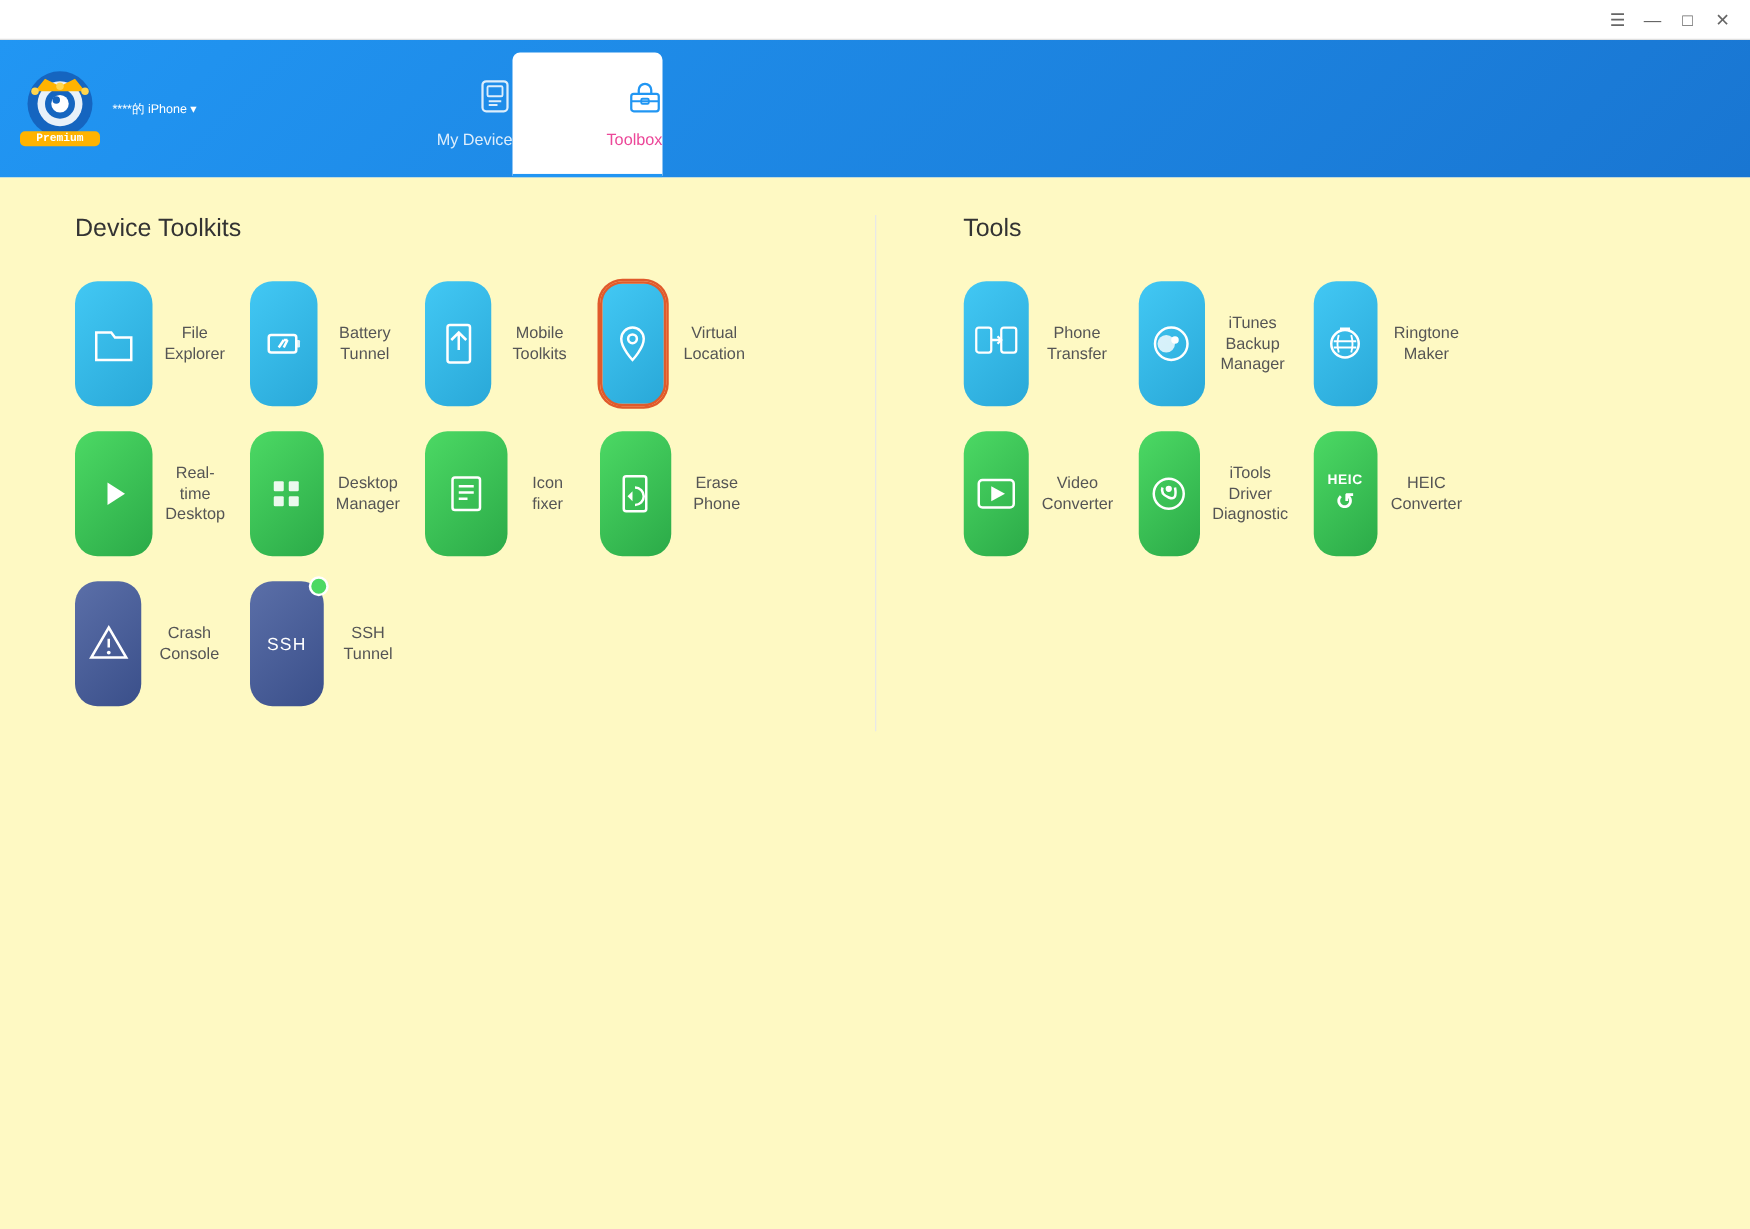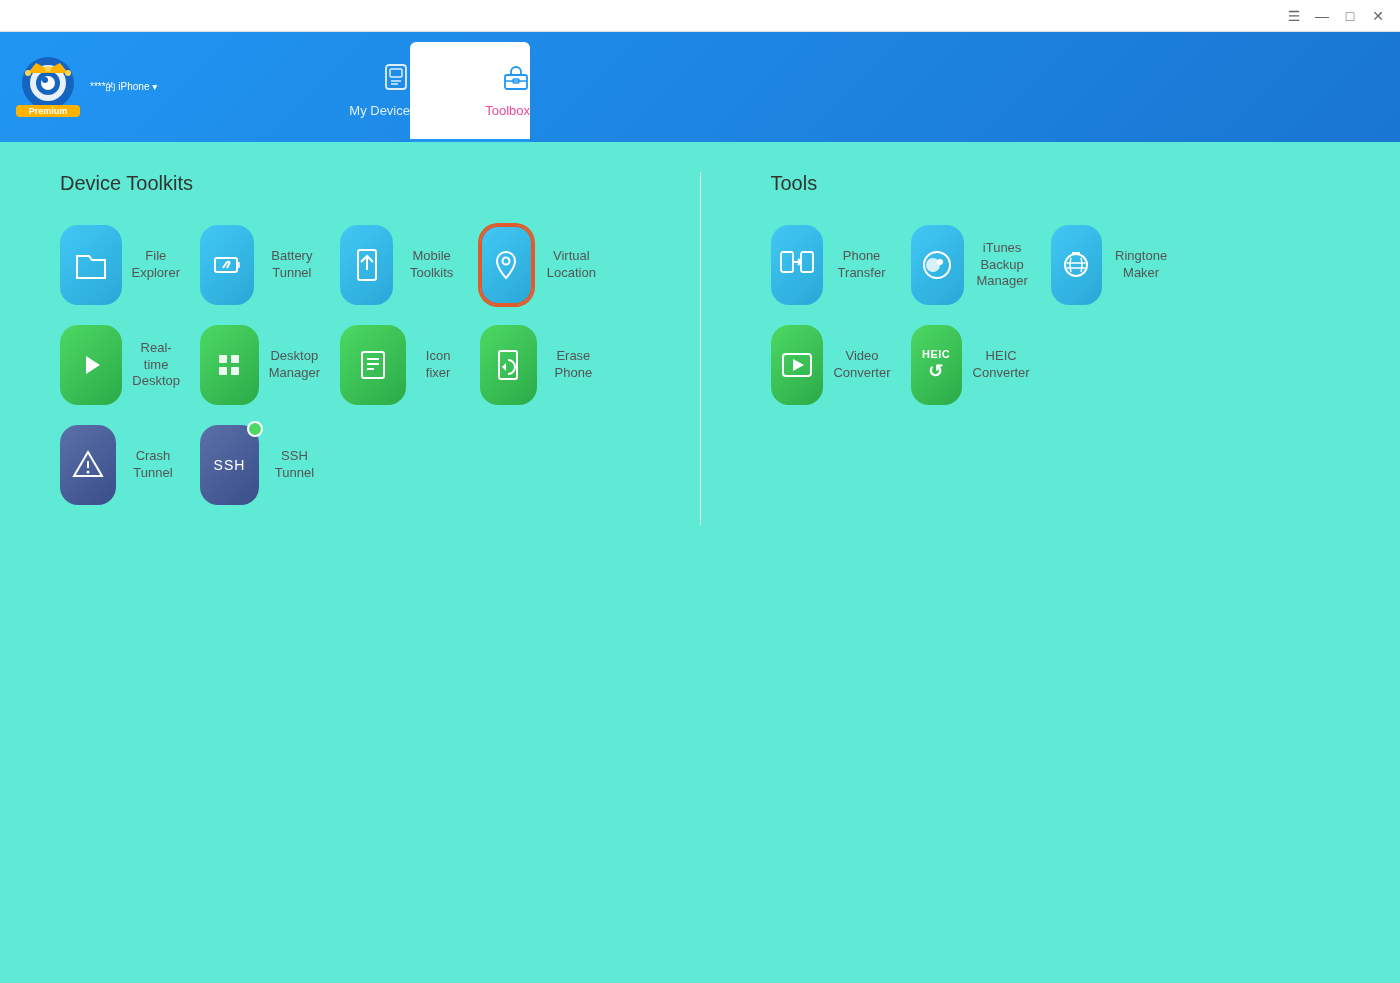--- a/index.html
+++ b/index.html
@@ -27,20 +27,21 @@
     .header-logo {
       width: 270px; display: flex; align-items: center; padding-left: 16px; gap: 10px;
     }
     .logo-icon {
       width: 64px; height: 64px; position: relative;
     }
     .logo-badge {
       position: absolute; bottom: 2px; left: 0; right: 0; text-align: center;
       background: #FFB300; border-radius: 4px; font-size: 9px; color: #fff; font-weight: bold;
       padding: 1px 2px;
+      font-family: Liberation Mono, monospace;
     }
     .device-name {
       color: #fff; font-size: 10px; cursor: pointer; display: flex; align-items: center; gap: 4px;
     }
     .nav-tabs {
       display: flex; align-items: flex-end; padding-left: 20px; gap: 0;
     }
     .nav-tab {
       display: flex; flex-direction: column; align-items: flex-end; justify-content: center;
       width: 120px; height: 100px; color: rgba(255,255,255,0.85); cursor: pointer;
@@ -49,38 +50,38 @@
     }
     .nav-tab.active {
       background: #fff; color: #ec4899; border-bottom: 3px solid #2196F3;
       border-radius: 6px 6px 0 0;
     }
     .nav-tab .tab-icon { font-size: 24px; }
 
     
     .main {
       position: absolute; top: 142px; left: 0; right: 0; bottom: 0;
-      background: #5eead4; overflow-y: auto; padding: 30px 60px;
+      background: #fef9c3; overflow-y: auto; padding: 30px 60px;
     }
     .section-title {
       font-size: 20px; color: #333; font-weight: 400; margin-bottom: 30px;
     }
     .tools-layout {
       display: flex; gap: 60px;
     }
     .tools-section { flex: 1; }
     .tools-grid {
       display: flex; flex-wrap: wrap; gap: 20px; margin-bottom: 20px;
     }
     .tool-item {
       display: flex; flex-direction: row; align-items: center; gap: 10px;
       width: 120px; cursor: pointer;
     }
     .tool-icon {
-      width: 80px; height: 80px; border-radius: 18px;
+      width: 80px; height: 100px; border-radius: 18px;
       display: flex; align-items: center; justify-content: center;
       font-size: 32px; color: #fff; position: relative;
     }
     .tool-icon.blue { background: linear-gradient(135deg, #42C8F4 0%, #29A8D8 100%); }
     .tool-icon.green { background: linear-gradient(135deg, #4CD964 0%, #2BAA48 100%); }
     .tool-icon.dark-blue { background: linear-gradient(135deg, #5B6FA8 0%, #3A4F8A 100%); }
     .tool-icon.selected {
       border: 2px solid #E05A2B;
       box-shadow: 0 0 0 2px #E05A2B;
       background: linear-gradient(135deg, #42C8F4 0%, #29A8D8 100%);
@@ -260,21 +261,21 @@
 
 
         <div class="tool-item">
           <div class="tool-icon dark-blue">
             <svg width="38" height="38" viewBox="0 0 38 38" fill="none">
               <polygon points="19,6 33,30 5,30" stroke="#fff" stroke-width="2" fill="none"></polygon>
               <line x1="19" y1="15" x2="19" y2="22" stroke="#fff" stroke-width="2"></line>
               <circle cx="19" cy="26" r="1.5" fill="#fff"></circle>
             </svg>
           </div>
-          <span class="tool-name">Crash Tunnel</span>
+          <span class="tool-name">Crash Console</span>
         </div>
 
         <div class="tool-item">
           <div class="tool-icon dark-blue" style="position:relative;">
             <span style="font-size:14px; font-weight:normal; color:#fff; letter-spacing:1px;">SSH</span>
             <div class="ssh-badge"></div>
           </div>
           <span class="tool-name">SSH Tunnel</span>
         </div>
       </div>
@@ -332,20 +333,30 @@
         <div class="tool-item">
           <div class="tool-icon green">
             <svg width="38" height="38" viewBox="0 0 38 38" fill="none">
               <rect x="5" y="8" width="28" height="22" rx="3" stroke="#fff" stroke-width="2" fill="none"></rect>
               <polygon points="15,13 26,19 15,25" fill="#fff"></polygon>
             </svg>
           </div>
           <span class="tool-name">Video<br>Converter</span>
         </div>
 
+        <div class="tool-item">
+          <div class="tool-icon green">
+            <svg width="38" height="38" viewBox="0 0 38 38" fill="none">
+              <circle cx="19" cy="19" r="12" stroke="#fff" stroke-width="2" fill="none"></circle>
+              <path d="M14 14 Q12 19 19 22 Q26 25 24 14" stroke="#fff" stroke-width="2" fill="none"></path>
+              <circle cx="19" cy="15" r="2.5" fill="#fff"></circle>
+            </svg>
+          </div>
+          <span class="tool-name">iTools Driver<br>Diagnostic</span>
+        </div>
 
         <div class="tool-item">
           <div class="tool-icon green">
             <span style="font-size:11px; font-weight:bold; color:#fff; letter-spacing:0.5px; line-height:1.2; text-align:center;">HEIC<br><span style="font-size:18px;">↺</span></span>
           </div>
           <span class="tool-name">HEIC Converter</span>
         </div>
       </div>
     </div>
 

